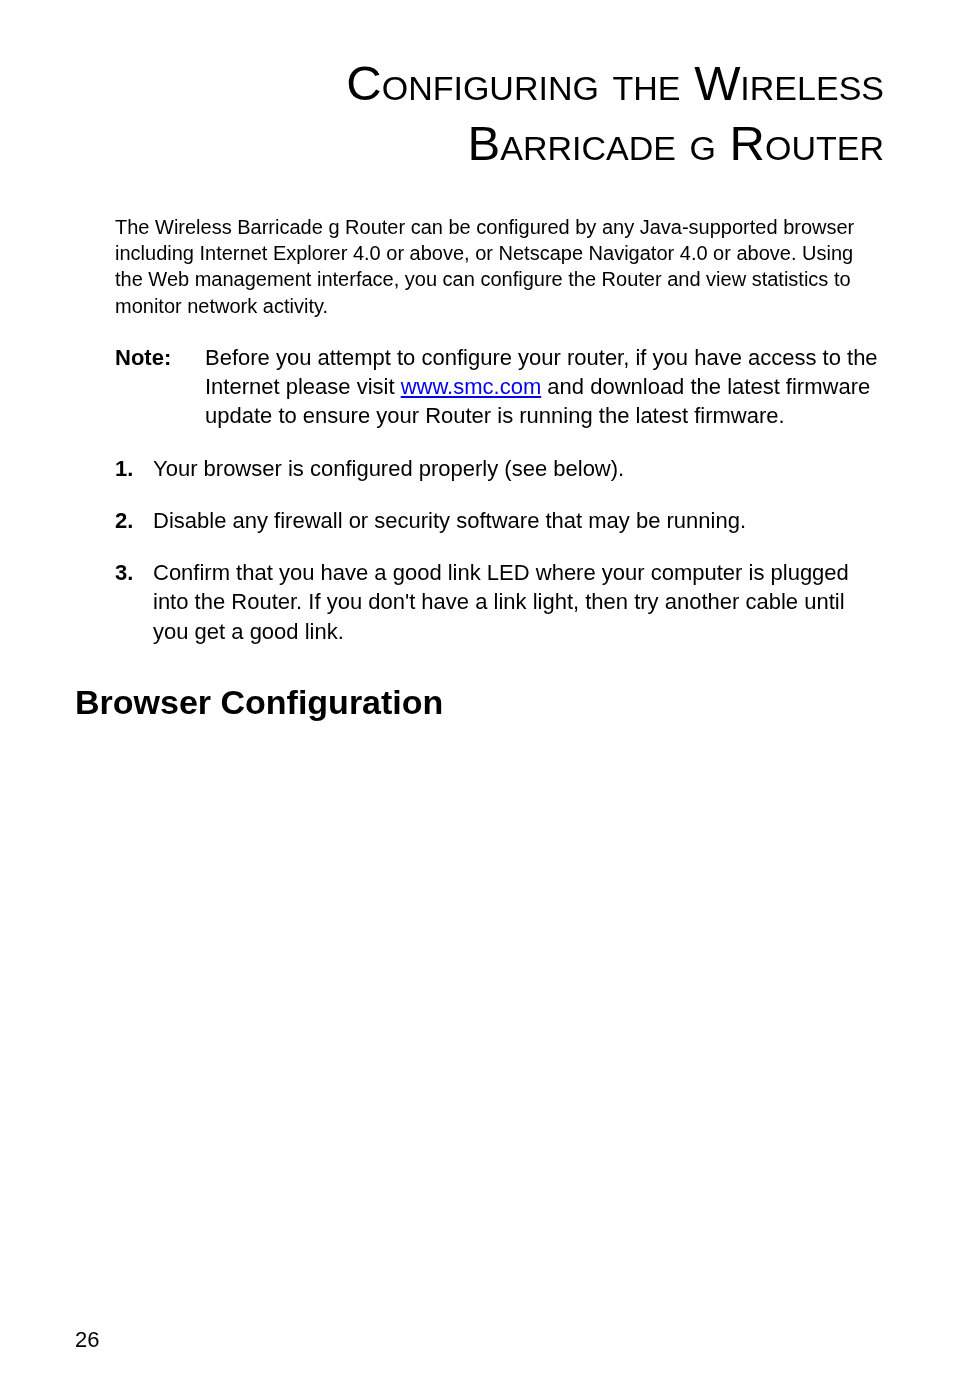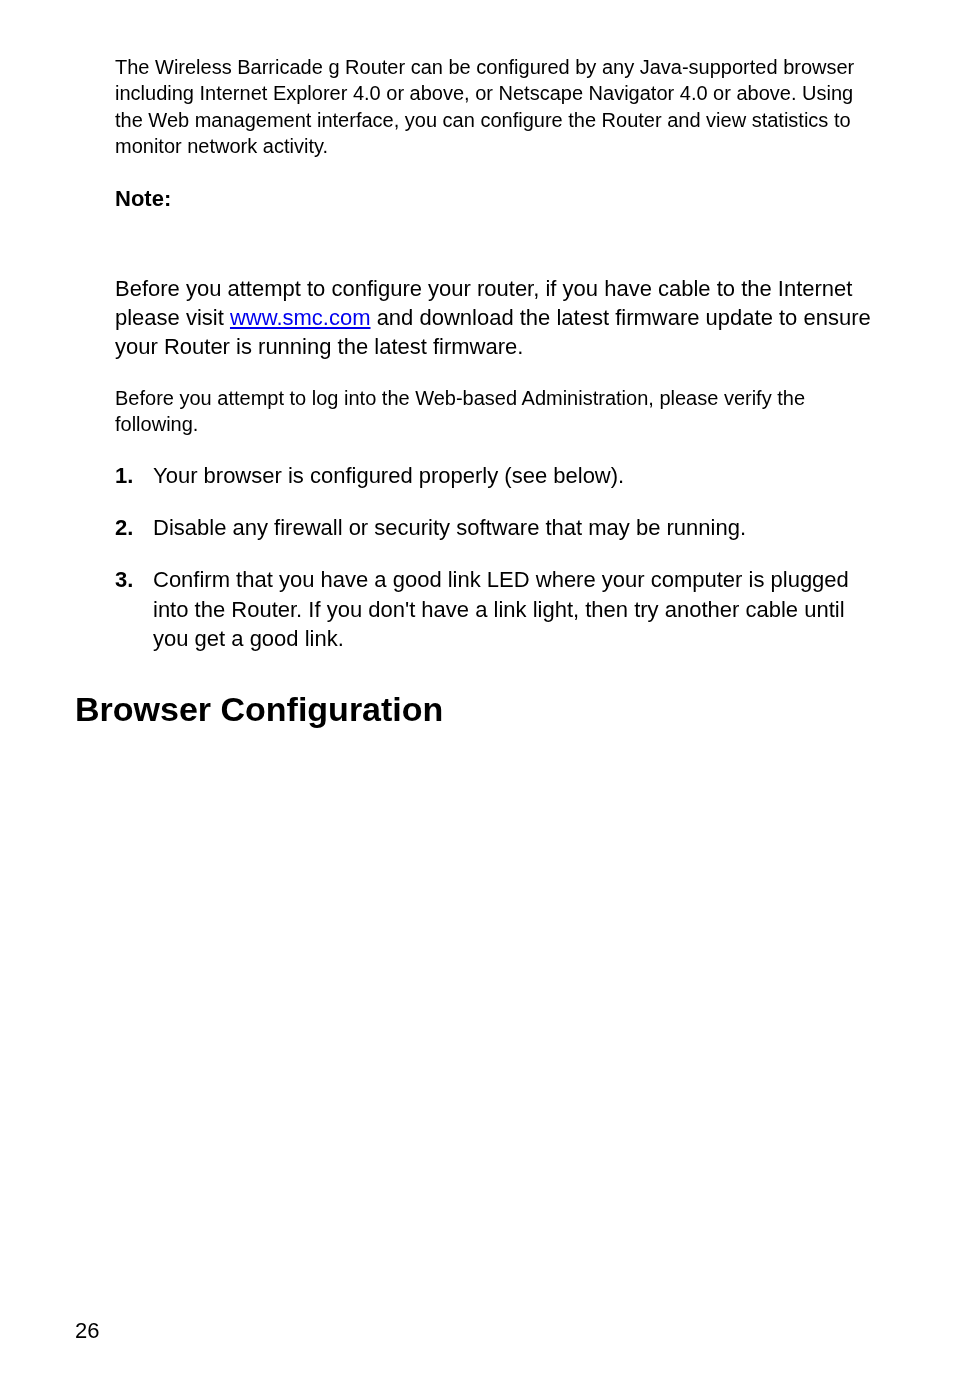--- a/index.html
+++ b/index.html
@@ -28,21 +28,20 @@
   .body-text {
     font-size: 20px;
     line-height: 1.32;
     margin: 0 0 24px 0;
   }
   .note-block {
     display: flex;
     font-size: 22px;
     line-height: 1.32;
     margin: 0 0 24px 0;
-    flex-direction: column;
   }
   .note-label {
     font-weight: bold;
     flex: 0 0 90px;
   }
   .note-text { flex: 1; }
   .link { color: #0000ee; text-decoration: underline; }
 
   .ol-item {
     display: flex;
@@ -58,40 +57,43 @@
 
   h2.section {
     font-size: 34px;
     font-weight: bold;
     margin: 36px 0 24px -40px;
   }
 
   .page-number {
     position: absolute;
     left: 75px;
-    bottom: 44px;
+    bottom: 35px;
     font-size: 22px;
   }
 </style>
 </head>
 <body>
 
 <div class="page">
 
+  <h1 class="chapter-title">
+    <span class="sc">Configuring the Wireless</span><br>
+    <span class="sc">Barricade g Router</span>
+  </h1>
 
   <p class="body-text">The Wireless Barricade g Router can be configured by any Java-supported browser including Internet Explorer 4.0 or above, or Netscape Navigator 4.0 or above. Using the Web management interface, you can configure the Router and view statistics to monitor network activity.</p>
 
   <div class="note-block">
     <div class="note-label">Note:</div>
     <div class="note-text">
-      <span>Before you attempt to configure your router, if you have cable to the Internet please visit </span><a class="link" href="#">www.smc.com</a><span> and download the latest firmware update to ensure your Router is running the latest firmware.</span>
+      <span>Before you attempt to configure your router, if you have access to the Internet please visit </span><a class="link" href="#">www.smc.com</a><span> and download the latest firmware update to ensure your Router is running the latest firmware.</span>
     </div>
   </div>
 
-  <p class="body-text">Before you attempt to log into the Web-based Administration, please verify the following.</p>
 
   <div class="ol-item">
     <div class="ol-num">1.</div>
     <div class="ol-text">Your browser is configured properly (see below).</div>
   </div>
   <div class="ol-item">
     <div class="ol-num">2.</div>
     <div class="ol-text">Disable any firewall or security software that may be running.</div>
   </div>
   <div class="ol-item">

